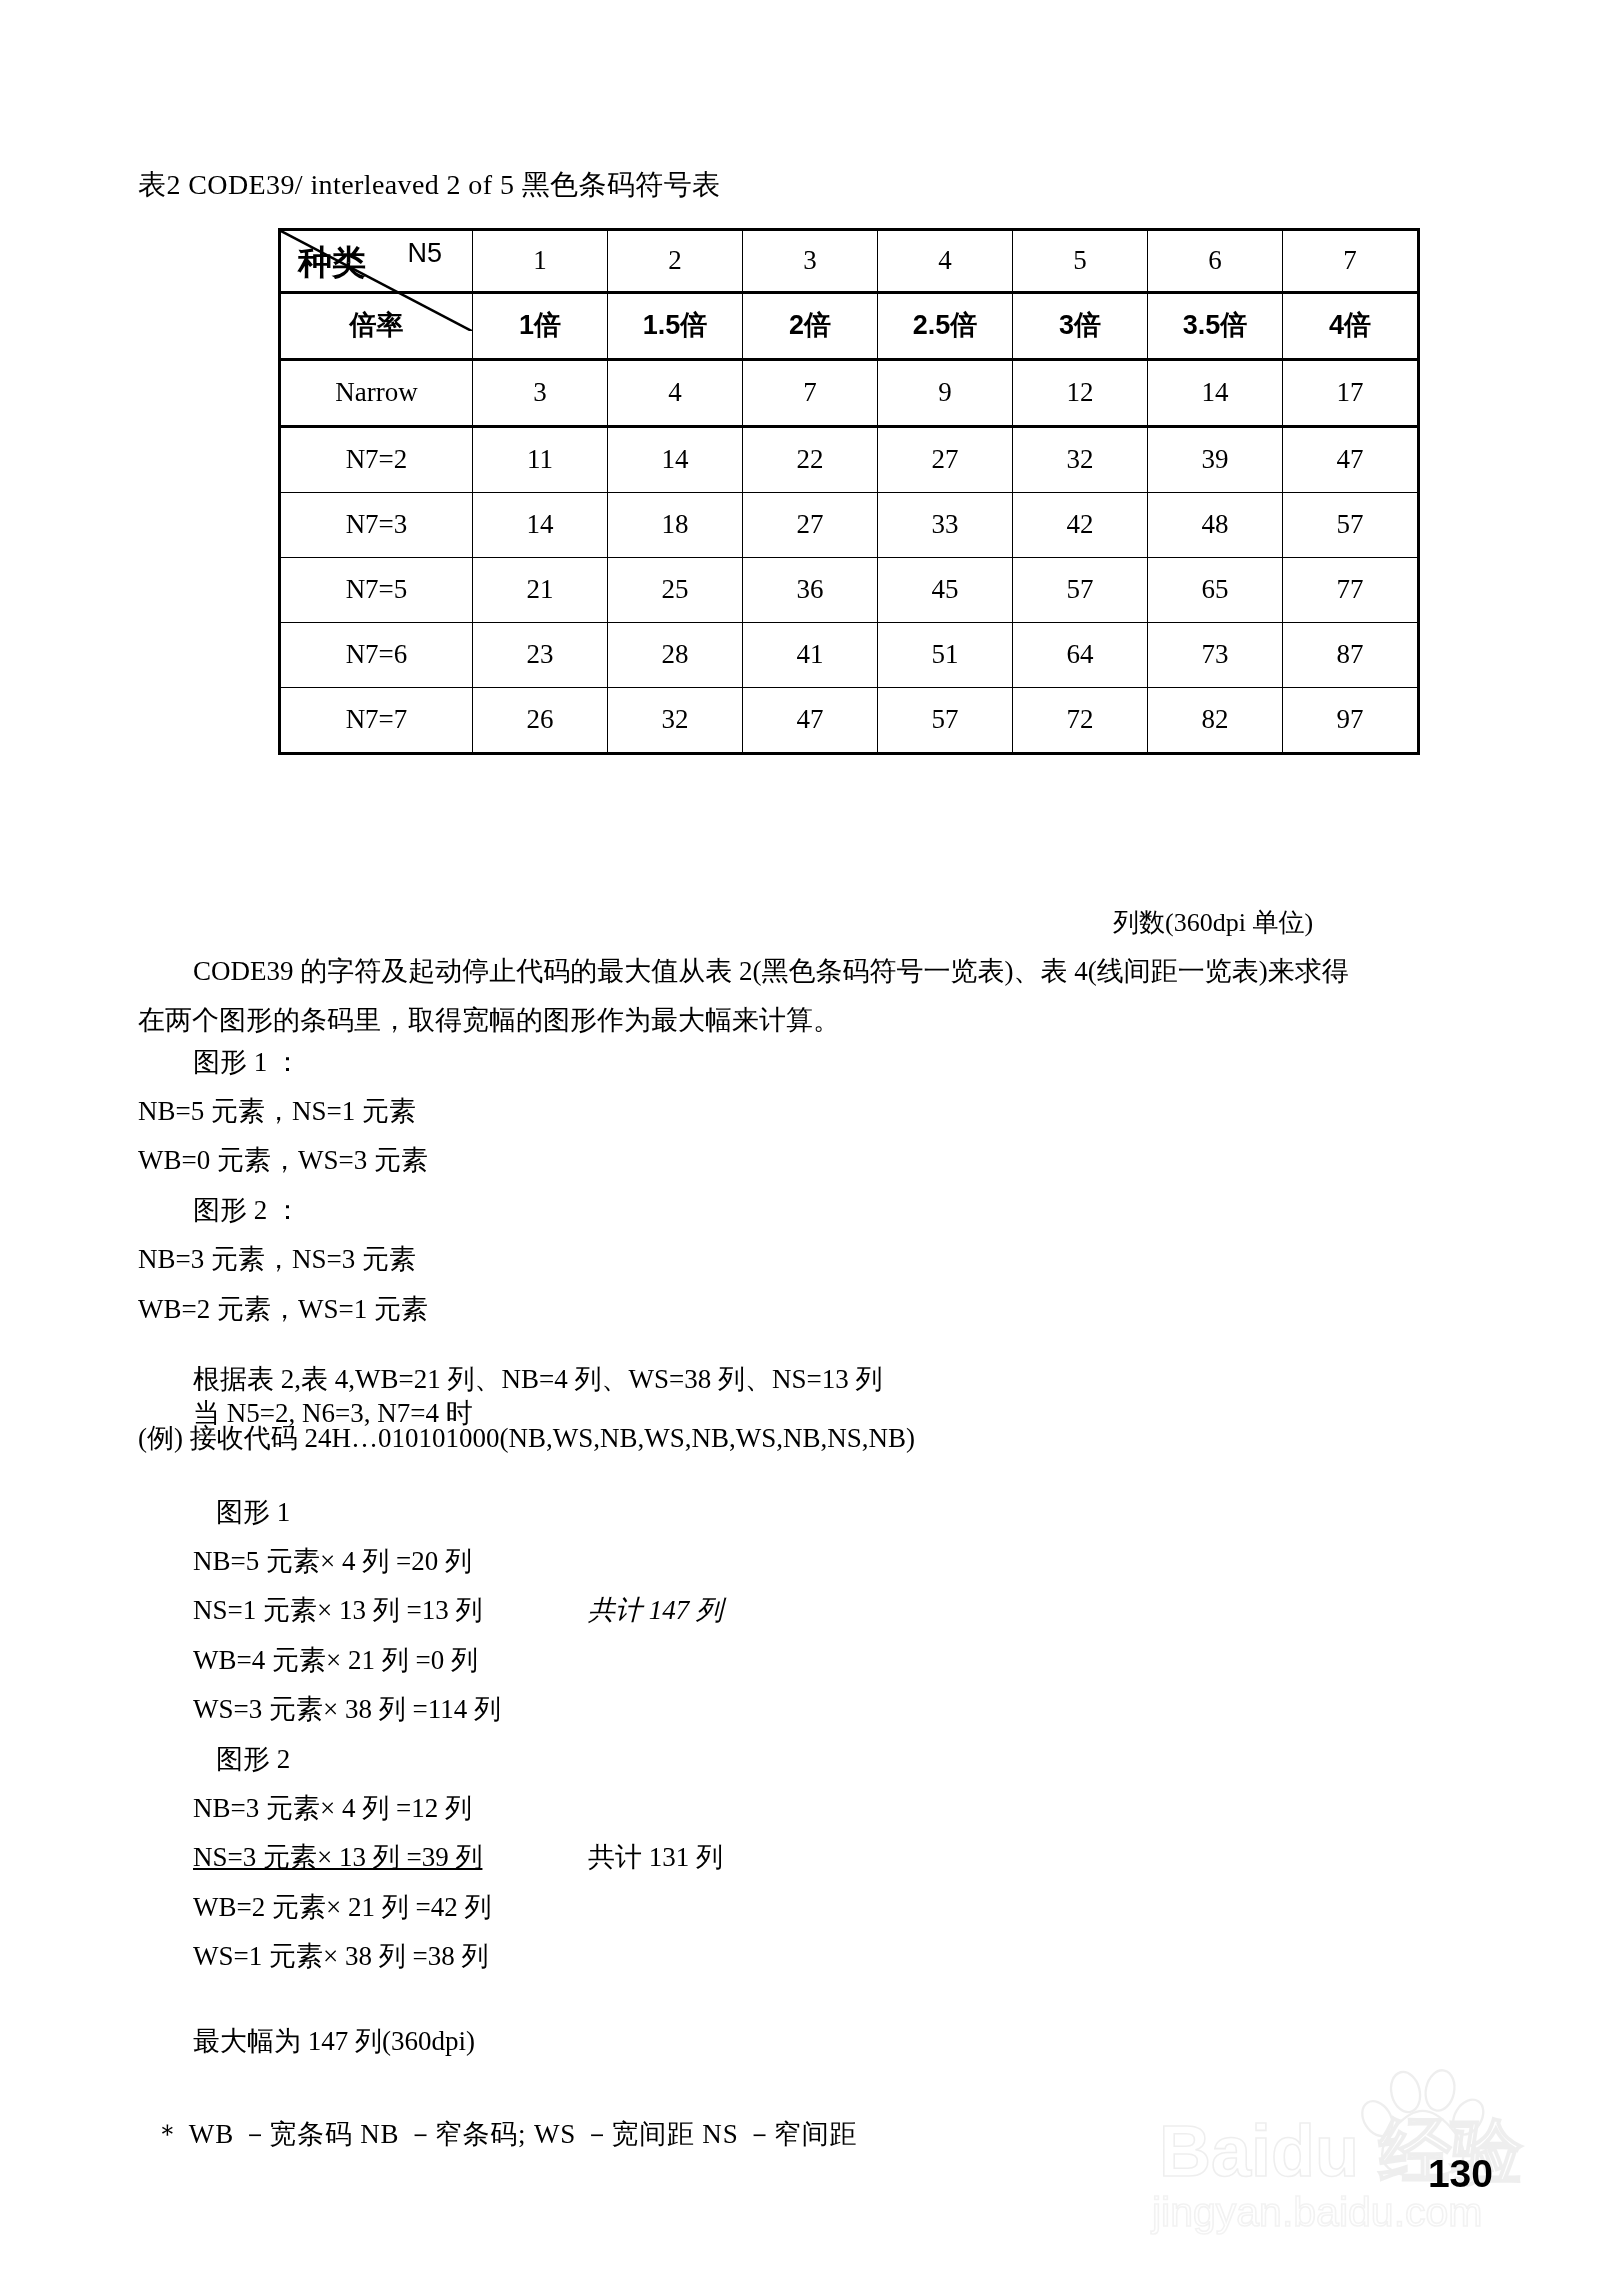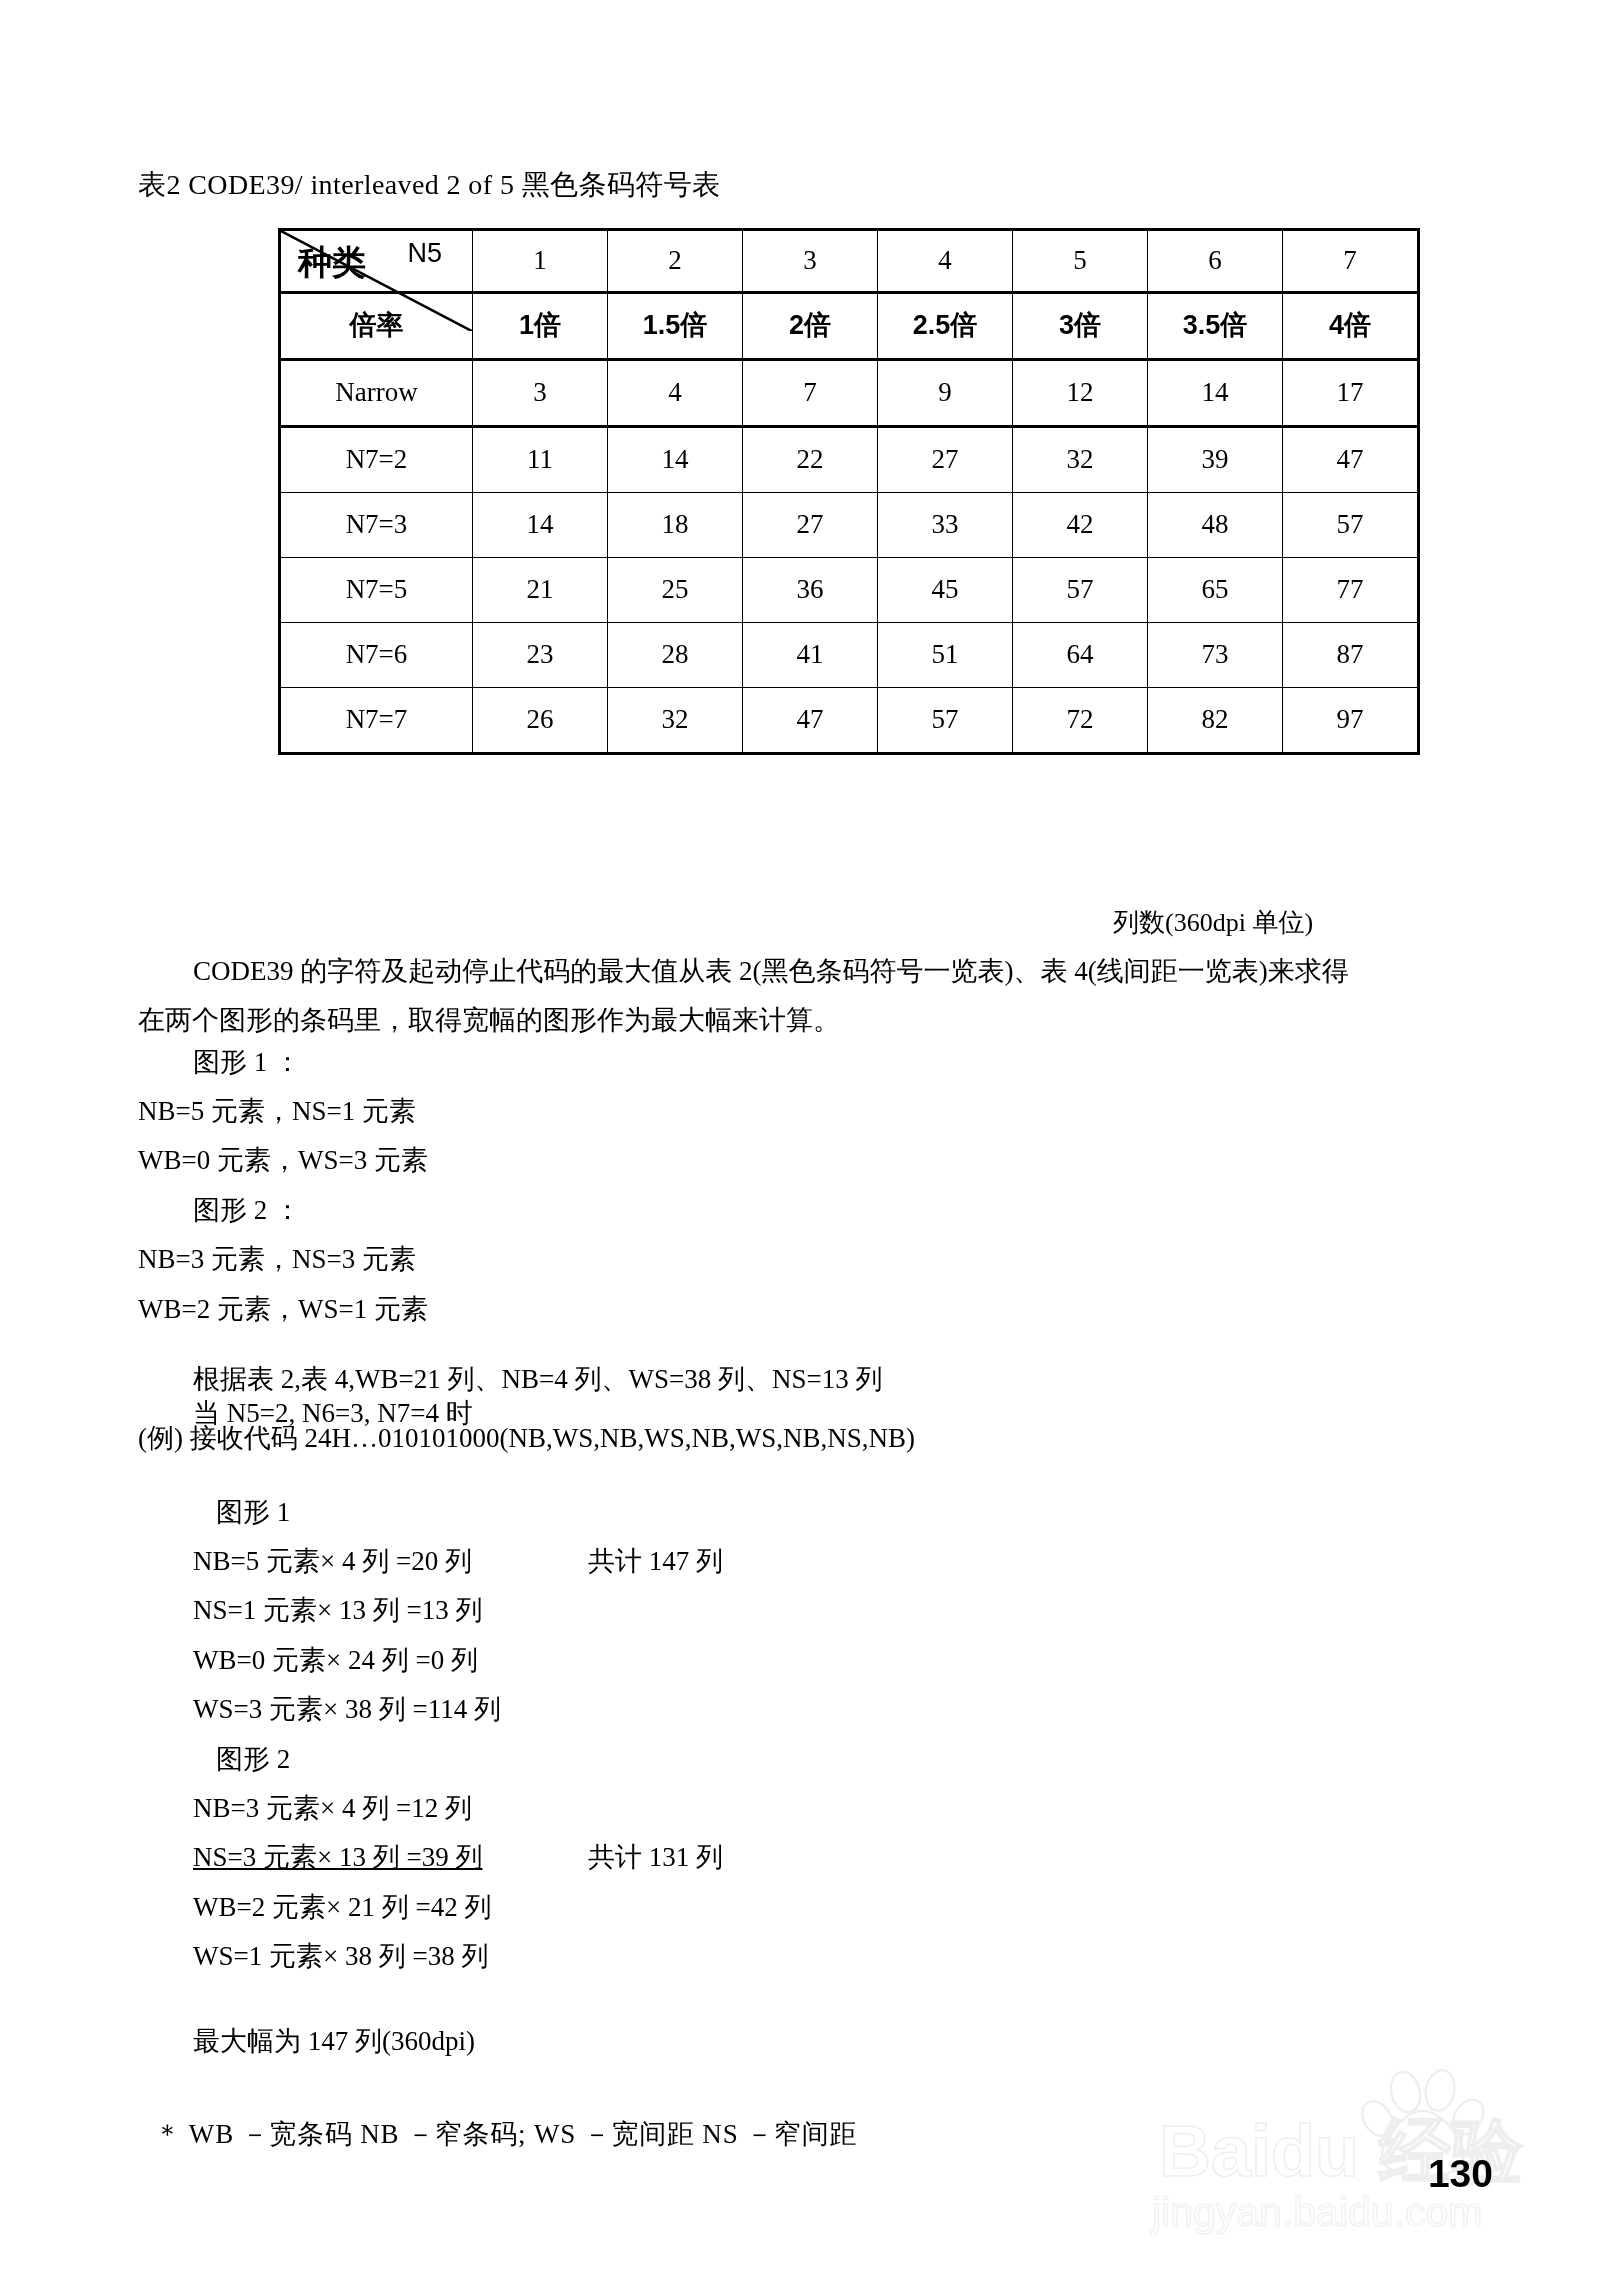--- a/index.html
+++ b/index.html
@@ -296,22 +296,22 @@
   <div class="ptext" style="left:138px; top:1246px;">NB=3 元素，NS=3 元素</div>
   <div class="ptext" style="left:138px; top:1296px;">WB=2 元素，WS=1 元素</div>
 
   <div class="ptext" style="left:138px; top:1425px;">(例)  接收代码 24H…010101000(NB,WS,NB,WS,NB,WS,NB,NS,NB)</div>
   <div class="ptext" style="left:193px; top:1400px;">当 N5=2, N6=3, N7=4 时</div>
   <div class="ptext" style="left:193px; top:1366px;">根据表 2,表 4,WB=21 列、NB=4 列、WS=38 列、NS=13 列</div>
 
   <div class="ptext" style="left:216px; top:1499px;">图形 1</div>
   <div class="ptext" style="left:193px; top:1548px;">NB=5 元素×  4 列 =20 列</div>
   <div class="ptext" style="left:193px; top:1597px;">NS=1 元素×  13 列 =13 列</div>
-  <div class="ptext" style="left:588px; top:1548px;">共计 147 列</div>
-  <div class="ptext" style="left:193px; top:1647px;">WB=0 元素×  24 列 =0 列</div>
+  <div class="ptext" style="left:588px; top:1597px;font-style:italic;">共计 147 列</div>
+  <div class="ptext" style="left:193px; top:1647px;">WB=4 元素×  21 列 =0 列</div>
   <div class="ptext" style="left:193px; top:1696px;">WS=3 元素×  38 列 =114 列</div>
 
   <div class="ptext" style="left:216px; top:1746px;">图形 2</div>
   <div class="ptext" style="left:193px; top:1795px;">NB=3 元素×  4 列 =12 列</div>
   <div class="ptext" style="left:193px; top:1844px;text-decoration:underline;">NS=3 元素×  13 列 =39 列</div>
   <div class="ptext" style="left:588px; top:1844px;">共计 131 列</div>
   <div class="ptext" style="left:193px; top:1894px;">WB=2 元素×  21 列 =42 列</div>
   <div class="ptext" style="left:193px; top:1943px;">WS=1 元素×  38 列 =38 列</div>
 
   <div class="ptext" style="left:193px; top:2028px;">最大幅为 147 列(360dpi)</div>

